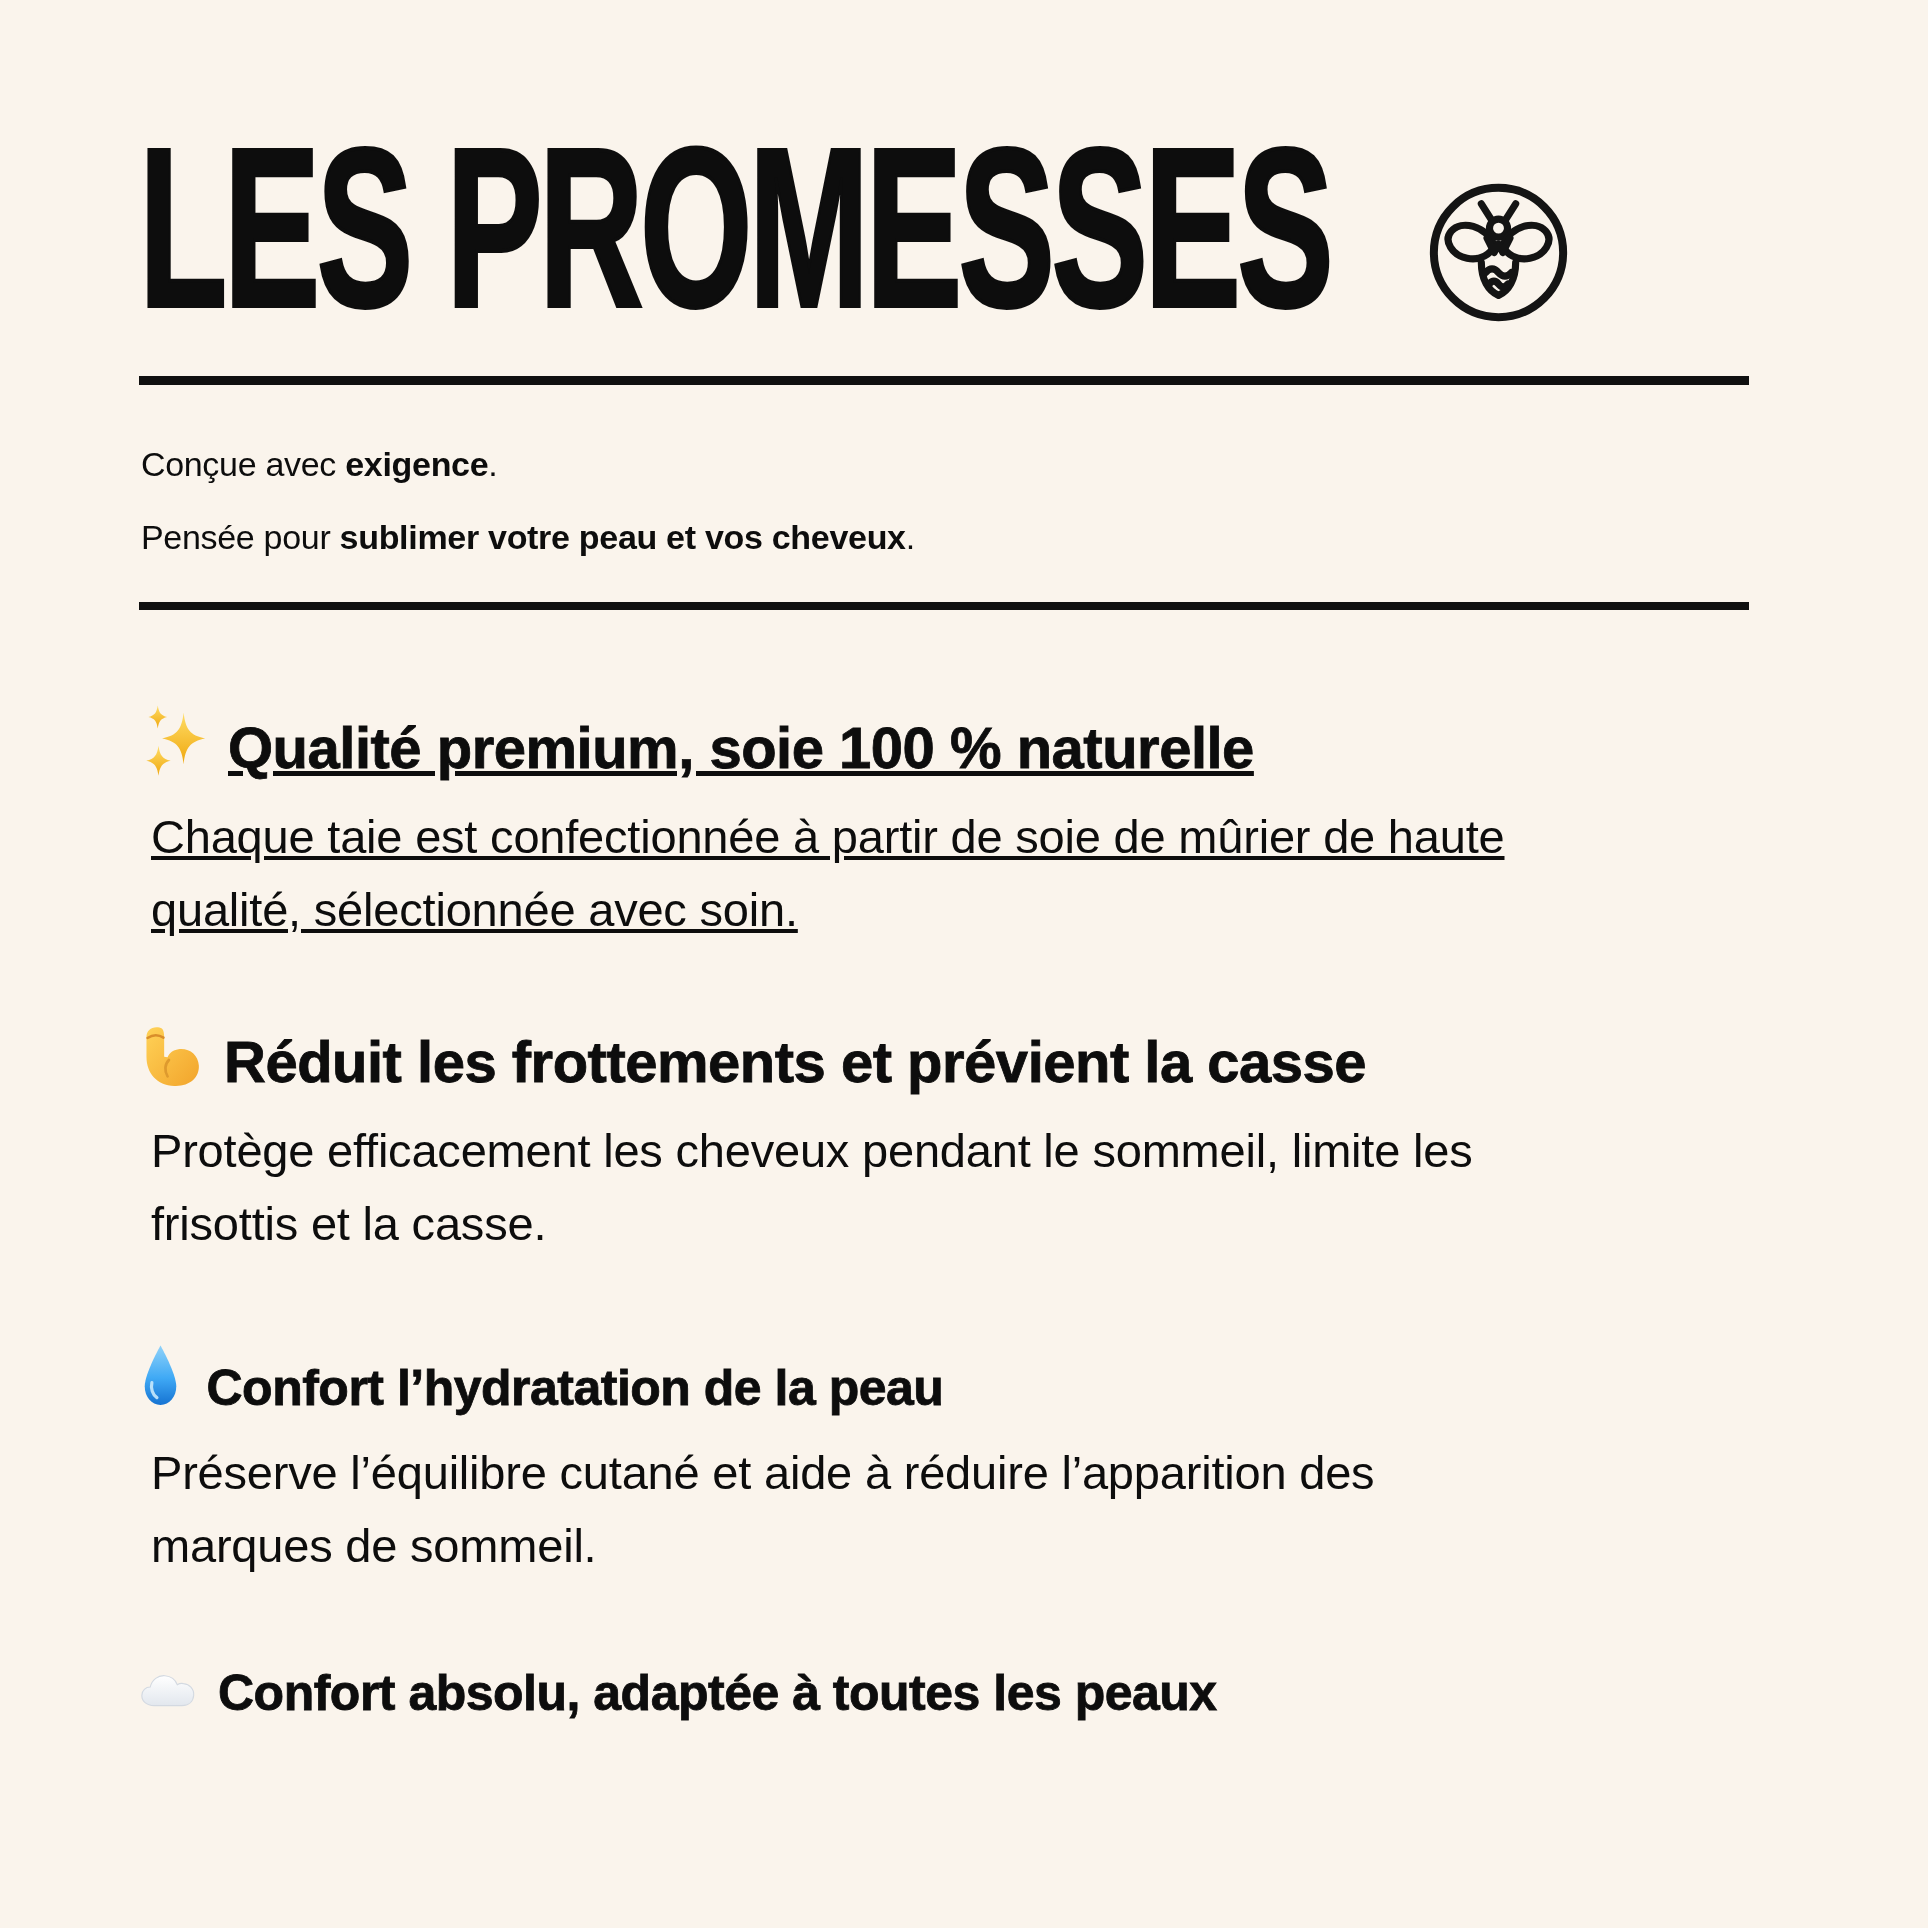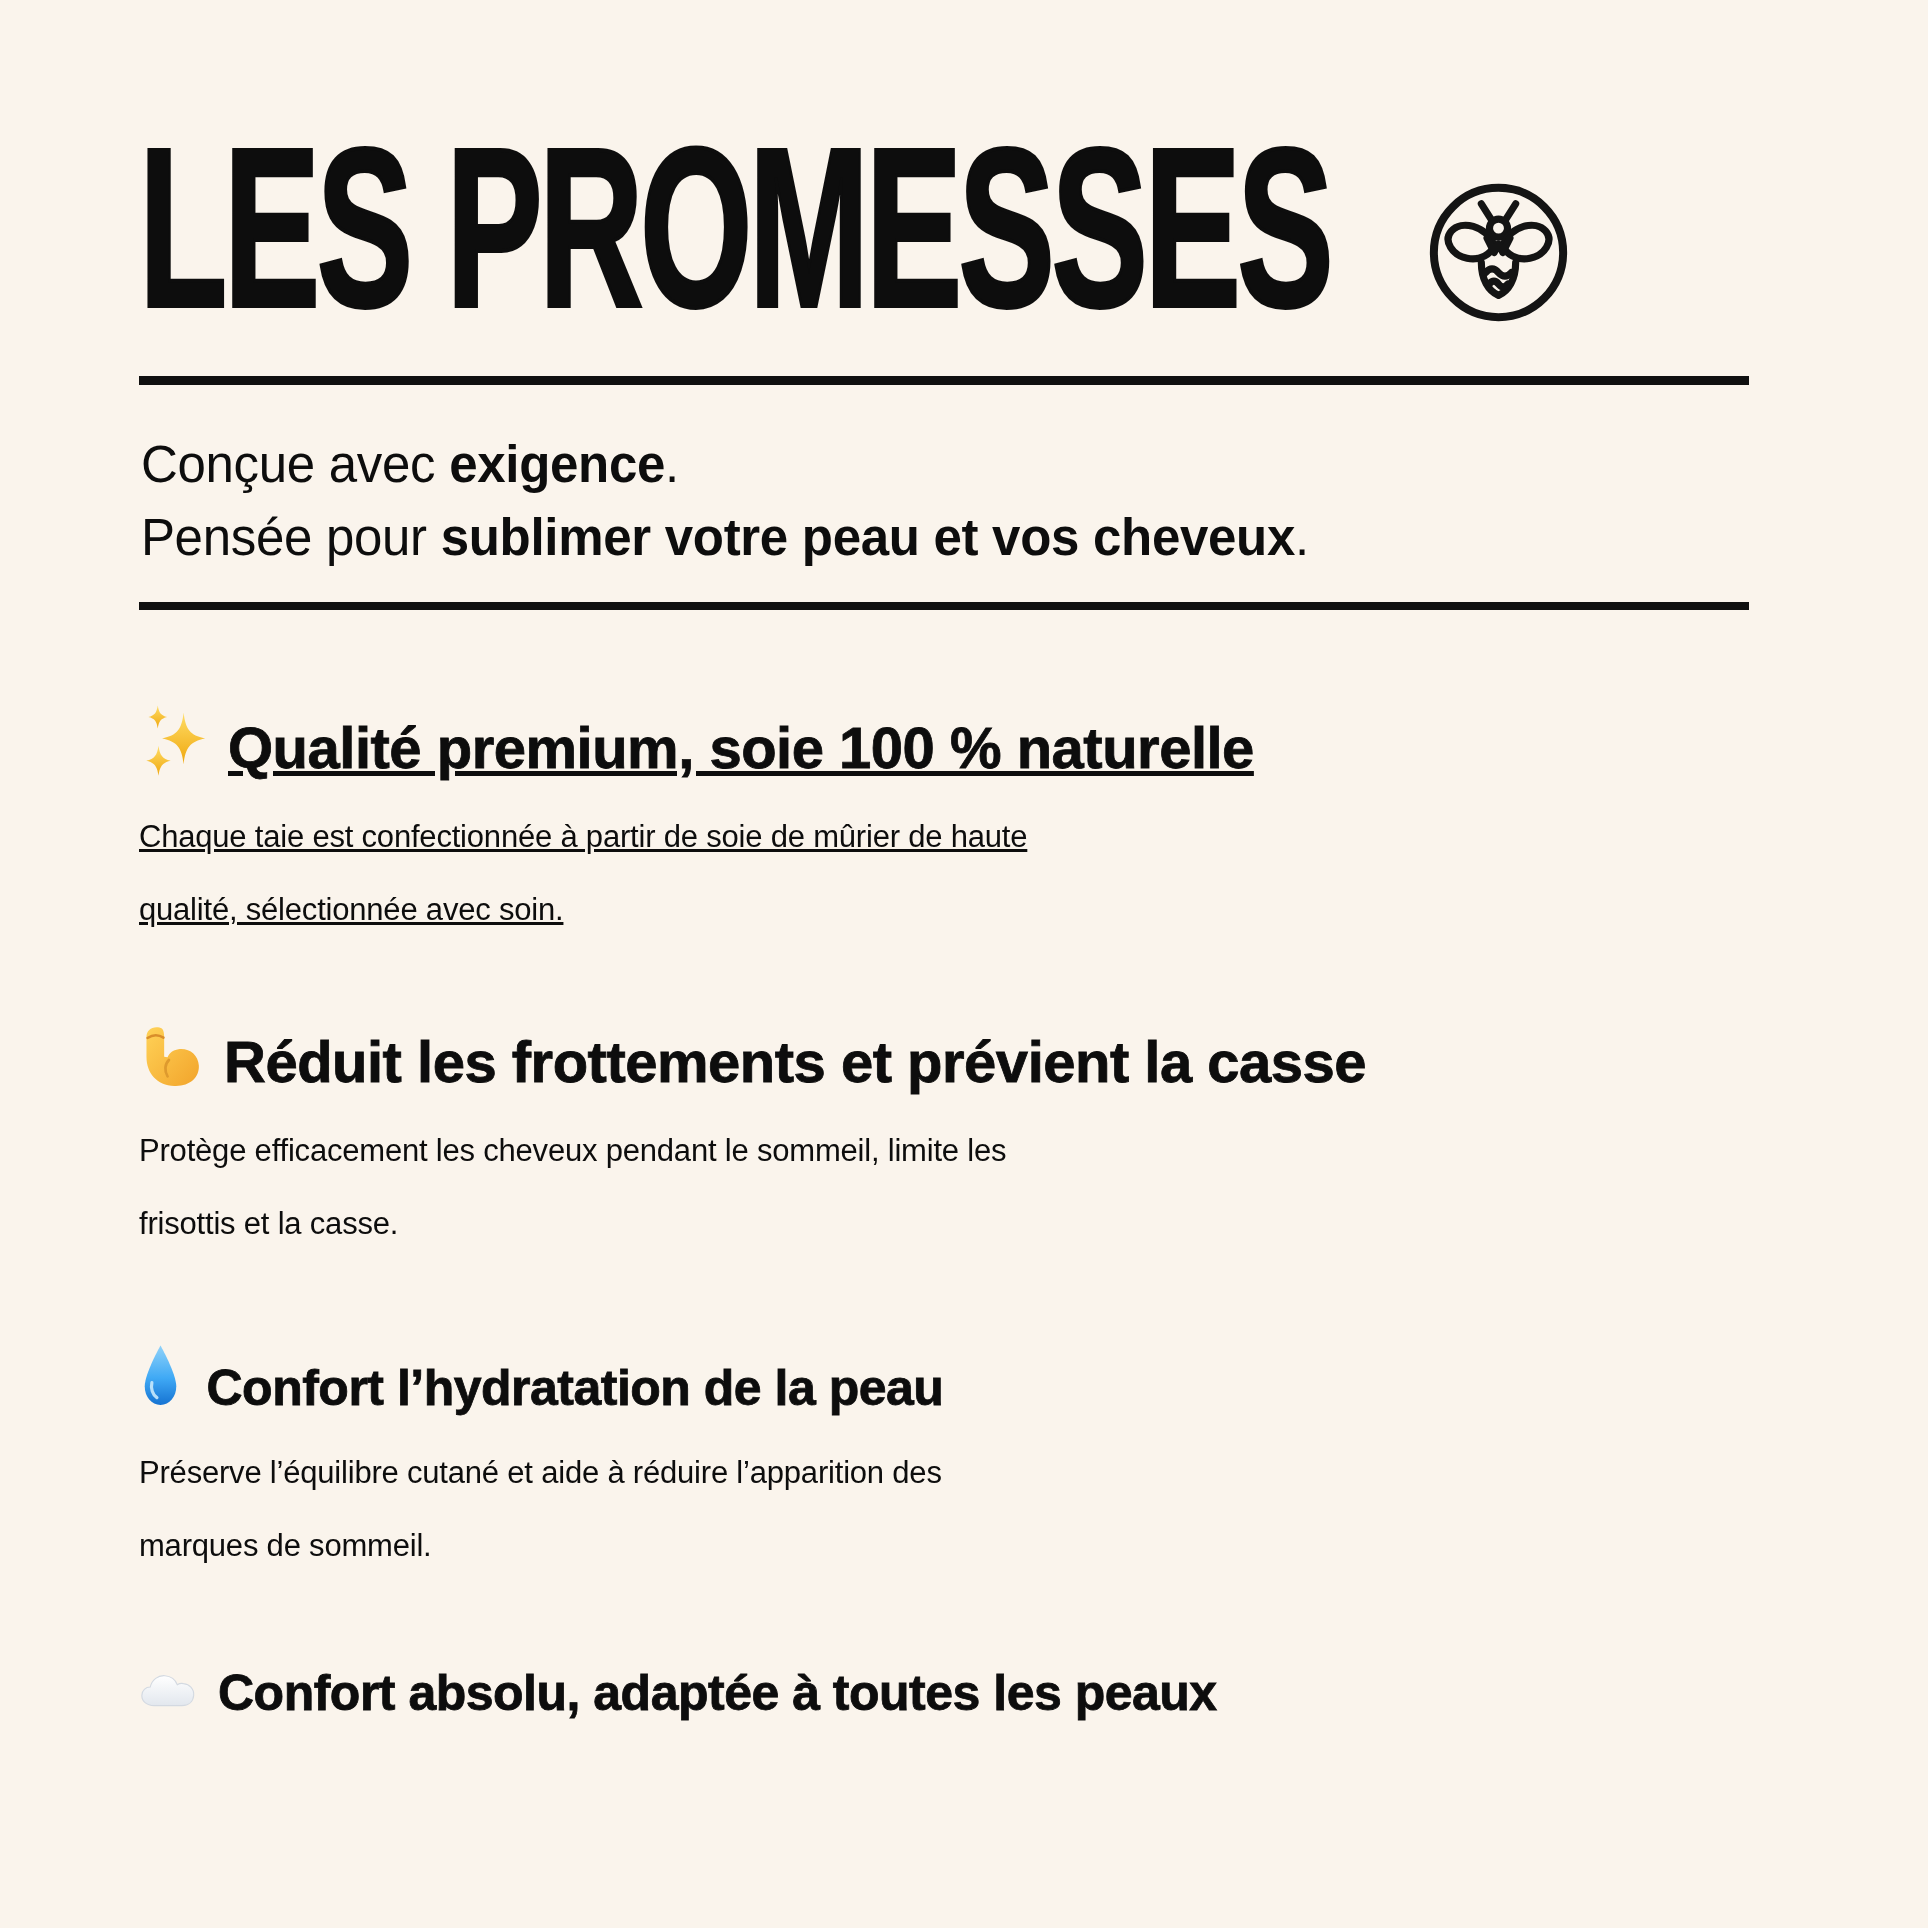--- a/index.html
+++ b/index.html
@@ -22,31 +22,31 @@
     transform:scaleX(0.64);transform-origin:left top;
   }
   .brand-badge{position:absolute;left:1288px;top:40px;width:143px;height:143px;}
   .brand-badge svg{display:block;width:100%;height:100%;}
 
   
   .rule{height:8.5px;background:#101010;border:none;margin:0;}
 
   
   .intro{padding:43px 0 28px 1.9px;}
-  .intro p{margin:0;font-size:51px;line-height:73px;letter-spacing:-0.3px;}
+  .intro p{margin:0;font-size:34px;line-height:73px;letter-spacing:-0.3px;}
   .intro b{font-weight:700;}
 
   
   .promise{margin-top:77px;}
   .promise.first{margin-top:94px;text-decoration:underline;}
   .promise-title{margin:0 0 15px;font-weight:700;letter-spacing:-0.5px;
     -webkit-text-stroke:0.8px #0D0D0D;}
   .promise-title.h-lg{font-size:58px;line-height:75px;}
   .promise-title.h-sm{font-size:50px;line-height:68px;}
-  .promise-body{margin:0;font-size:31px;line-height:73px;letter-spacing:-0.2px;max-width:1620px;}
+  .promise-body{margin:12px;font-size:47px;line-height:73px;letter-spacing:-0.2px;max-width:1620px;}
   .promise-body span{display:block;}
 
   .emoji{display:inline-block;margin-right:17px;}
   .emoji svg{display:block;width:100%;height:100%;}
   .i-sparkles{width:72px;height:79px;vertical-align:-15px;}
   .i-biceps{width:68px;height:70px;vertical-align:-11.3px;}
   .i-droplet{width:43px;height:77px;vertical-align:-9.4px;margin-right:24.5px;}
   .i-cloud{width:62px;height:41px;vertical-align:-1.9px;}
 </style>
 </head>

